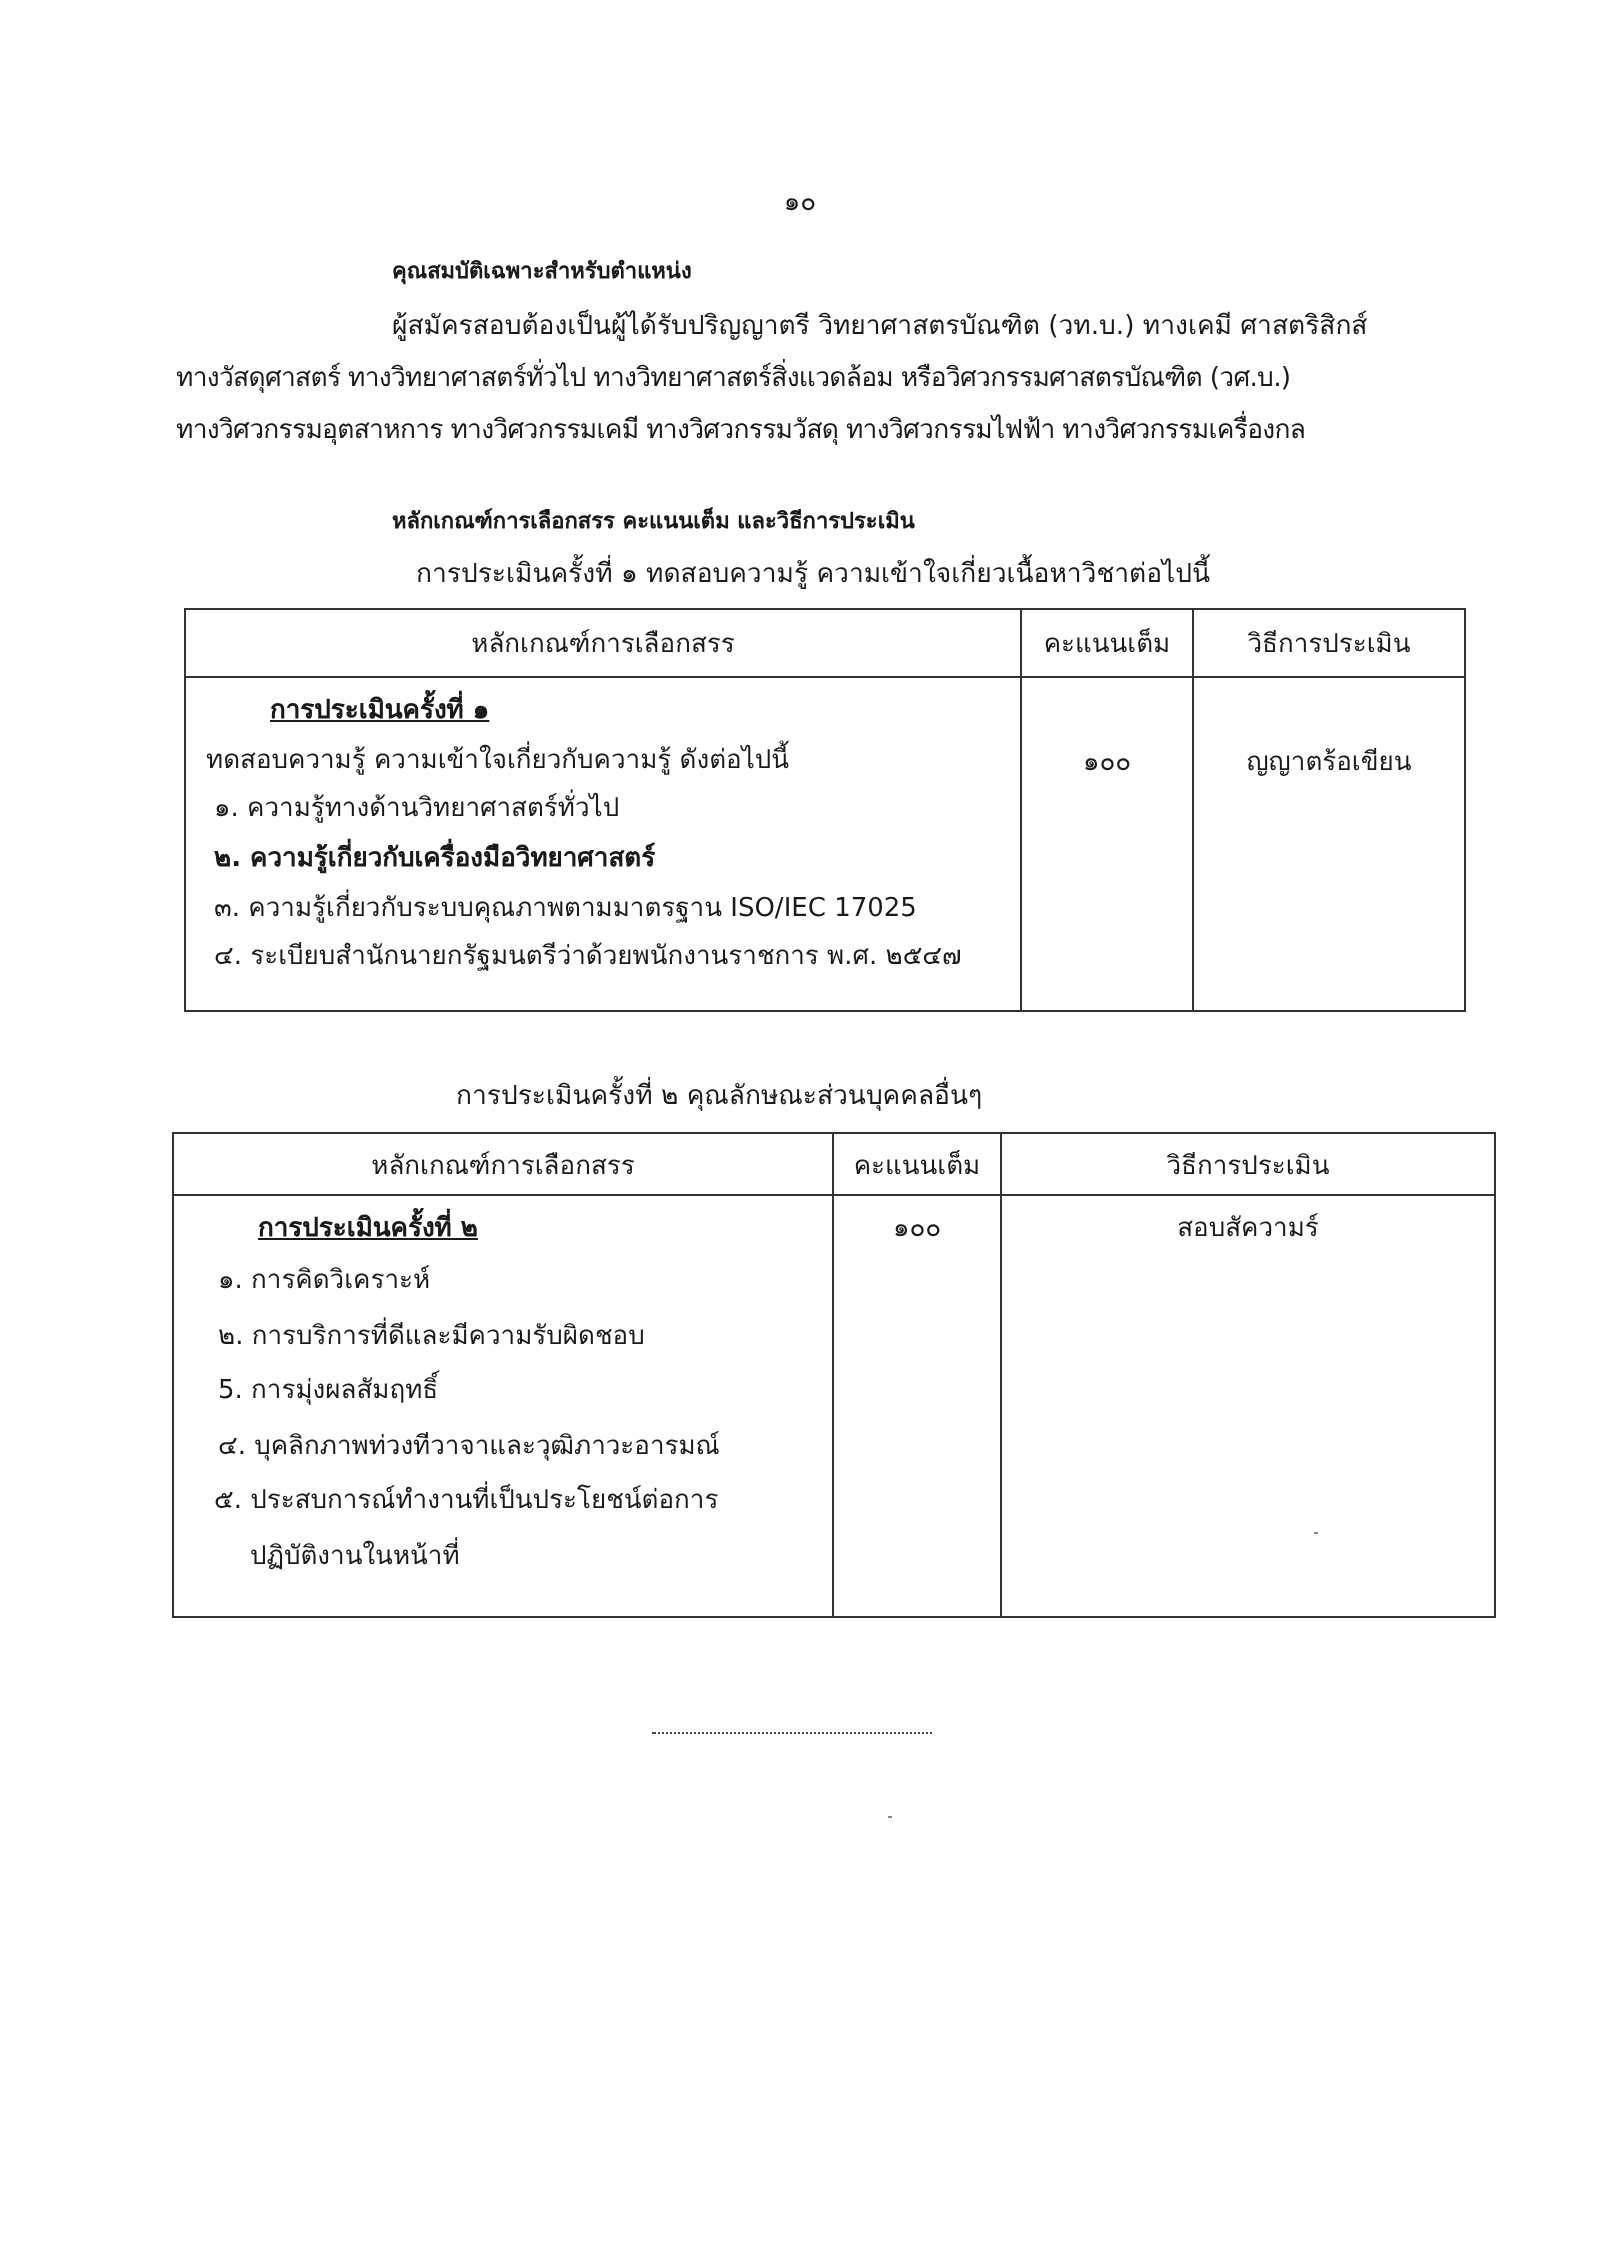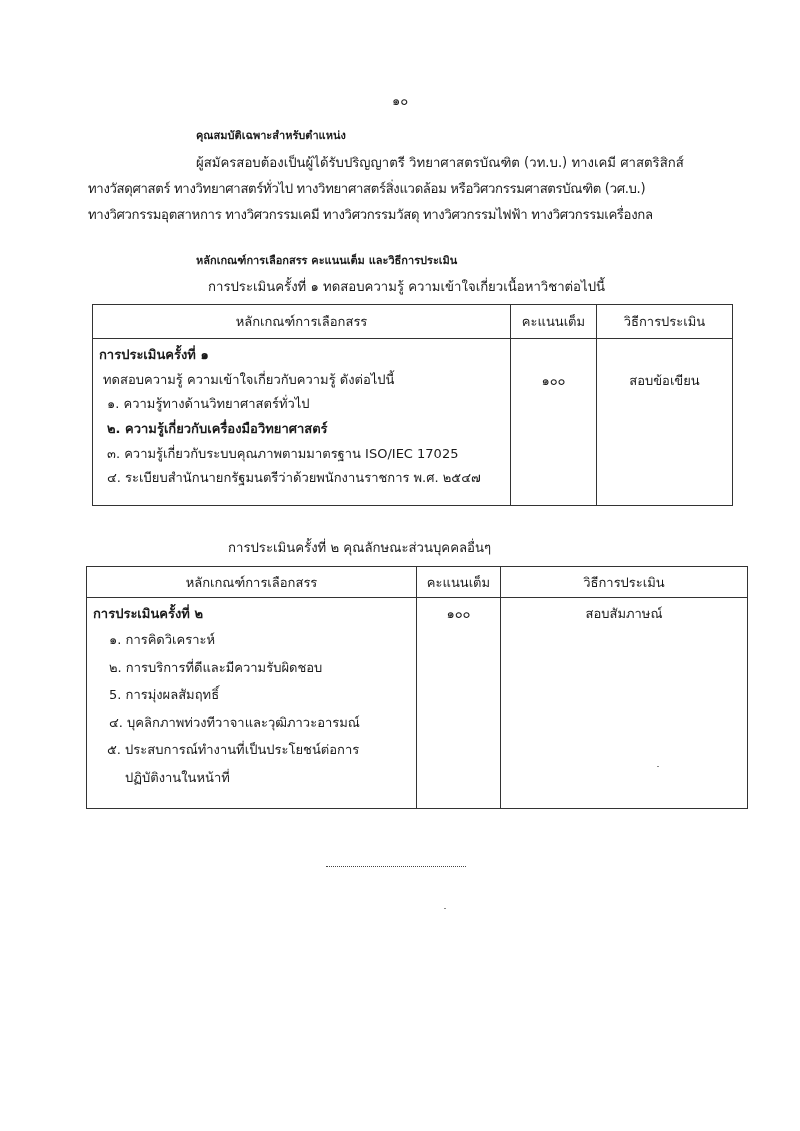--- a/index.html
+++ b/index.html
@@ -9,21 +9,21 @@
   .page-no { left:0; width:800px; top:90px; text-align:center; font-size:13px; }
   .h-bold { font-weight:bold; font-size:11px; }
   .body-txt { font-size:13.2px; }
   table.crit { position:absolute; border-collapse:collapse; font-size:13px;border-radius:22px; }
   table.crit td, table.crit th { border:1px solid #333; padding:0; vertical-align:top; }
   table.crit th { font-weight:normal; text-align:center; vertical-align:middle; }
   .t1 { left:92px; top:304px; }
   .t2 { left:86px; top:566px; }
   .cell-wrap { position:relative; }
   .line { position:absolute; white-space:nowrap; }
-  .u { font-weight:bold; }
+  .u { text-decoration:underline; font-weight:bold;margin-left:36px; }
   .center { text-align:center; }
   .dots { left:326px; top:866px; width:140px; border-bottom:1px dotted #444; height:0; }
   .speck { width:2px; height:1px; background:#888; }
 </style>
 </head>
 <body>
 
 <div class="abs page-no">๑๐</div>
 
 <div class="abs h-bold" style="left:196px; top:126px;">คุณสมบัติเฉพาะสำหรับตำแหน่ง</div>
@@ -52,21 +52,21 @@
         <div class="line" style="left:14px; top:128px;">๔. ระเบียบสำนักนายกรัฐมนตรีว่าด้วยพนักงานราชการ พ.ศ. ๒๕๔๗</div>
       </div>
     </td>
     <td>
       <div class="cell-wrap">
             <div class="line center" style="left:0; width:85px; top:31px;">๑๐๐</div>
           </div>
     </td>
     <td>
       <div class="cell-wrap">
-            <div class="line center" style="left:0; width:135px; top:31px;">สอบข้อเขียน</div>
+            <div class="line center" style="left:0; width:135px; top:31px;">ญญาตร้อเขียน</div>
           </div>
     </td>
   </tr>
 </tbody>
   </table>
 
 <div class="abs body-txt" style="left:190px; top:537px;margin-left:38px;">การประเมินครั้งที่ ๒ คุณลักษณะส่วนบุคคลอื่นๆ</div>
 
 <table class="crit t2">
   <tbody>
@@ -87,21 +87,21 @@
         <div class="line" style="left:38px; top:169px;">ปฏิบัติงานในหน้าที่</div>
       </div>
     </td>
     <td>
       <div class="cell-wrap">
             <div class="line center" style="left:0; width:83px; top:5px;">๑๐๐</div>
           </div>
     </td>
     <td>
       <div class="cell-wrap">
-            <div class="line center" style="left:0; width:246px; top:5px;">สอบสัมภาษณ์</div>
+            <div class="line center" style="left:0; width:246px; top:5px;">สอบสัความร์</div>
           </div>
     </td>
   </tr>
 </tbody>
   </table>
 
 <div class="abs dots"></div>
 
 <div class="abs speck" style="left:657px; top:766px;"></div>
 <div class="abs speck" style="left:444px; top:908px;"></div>

